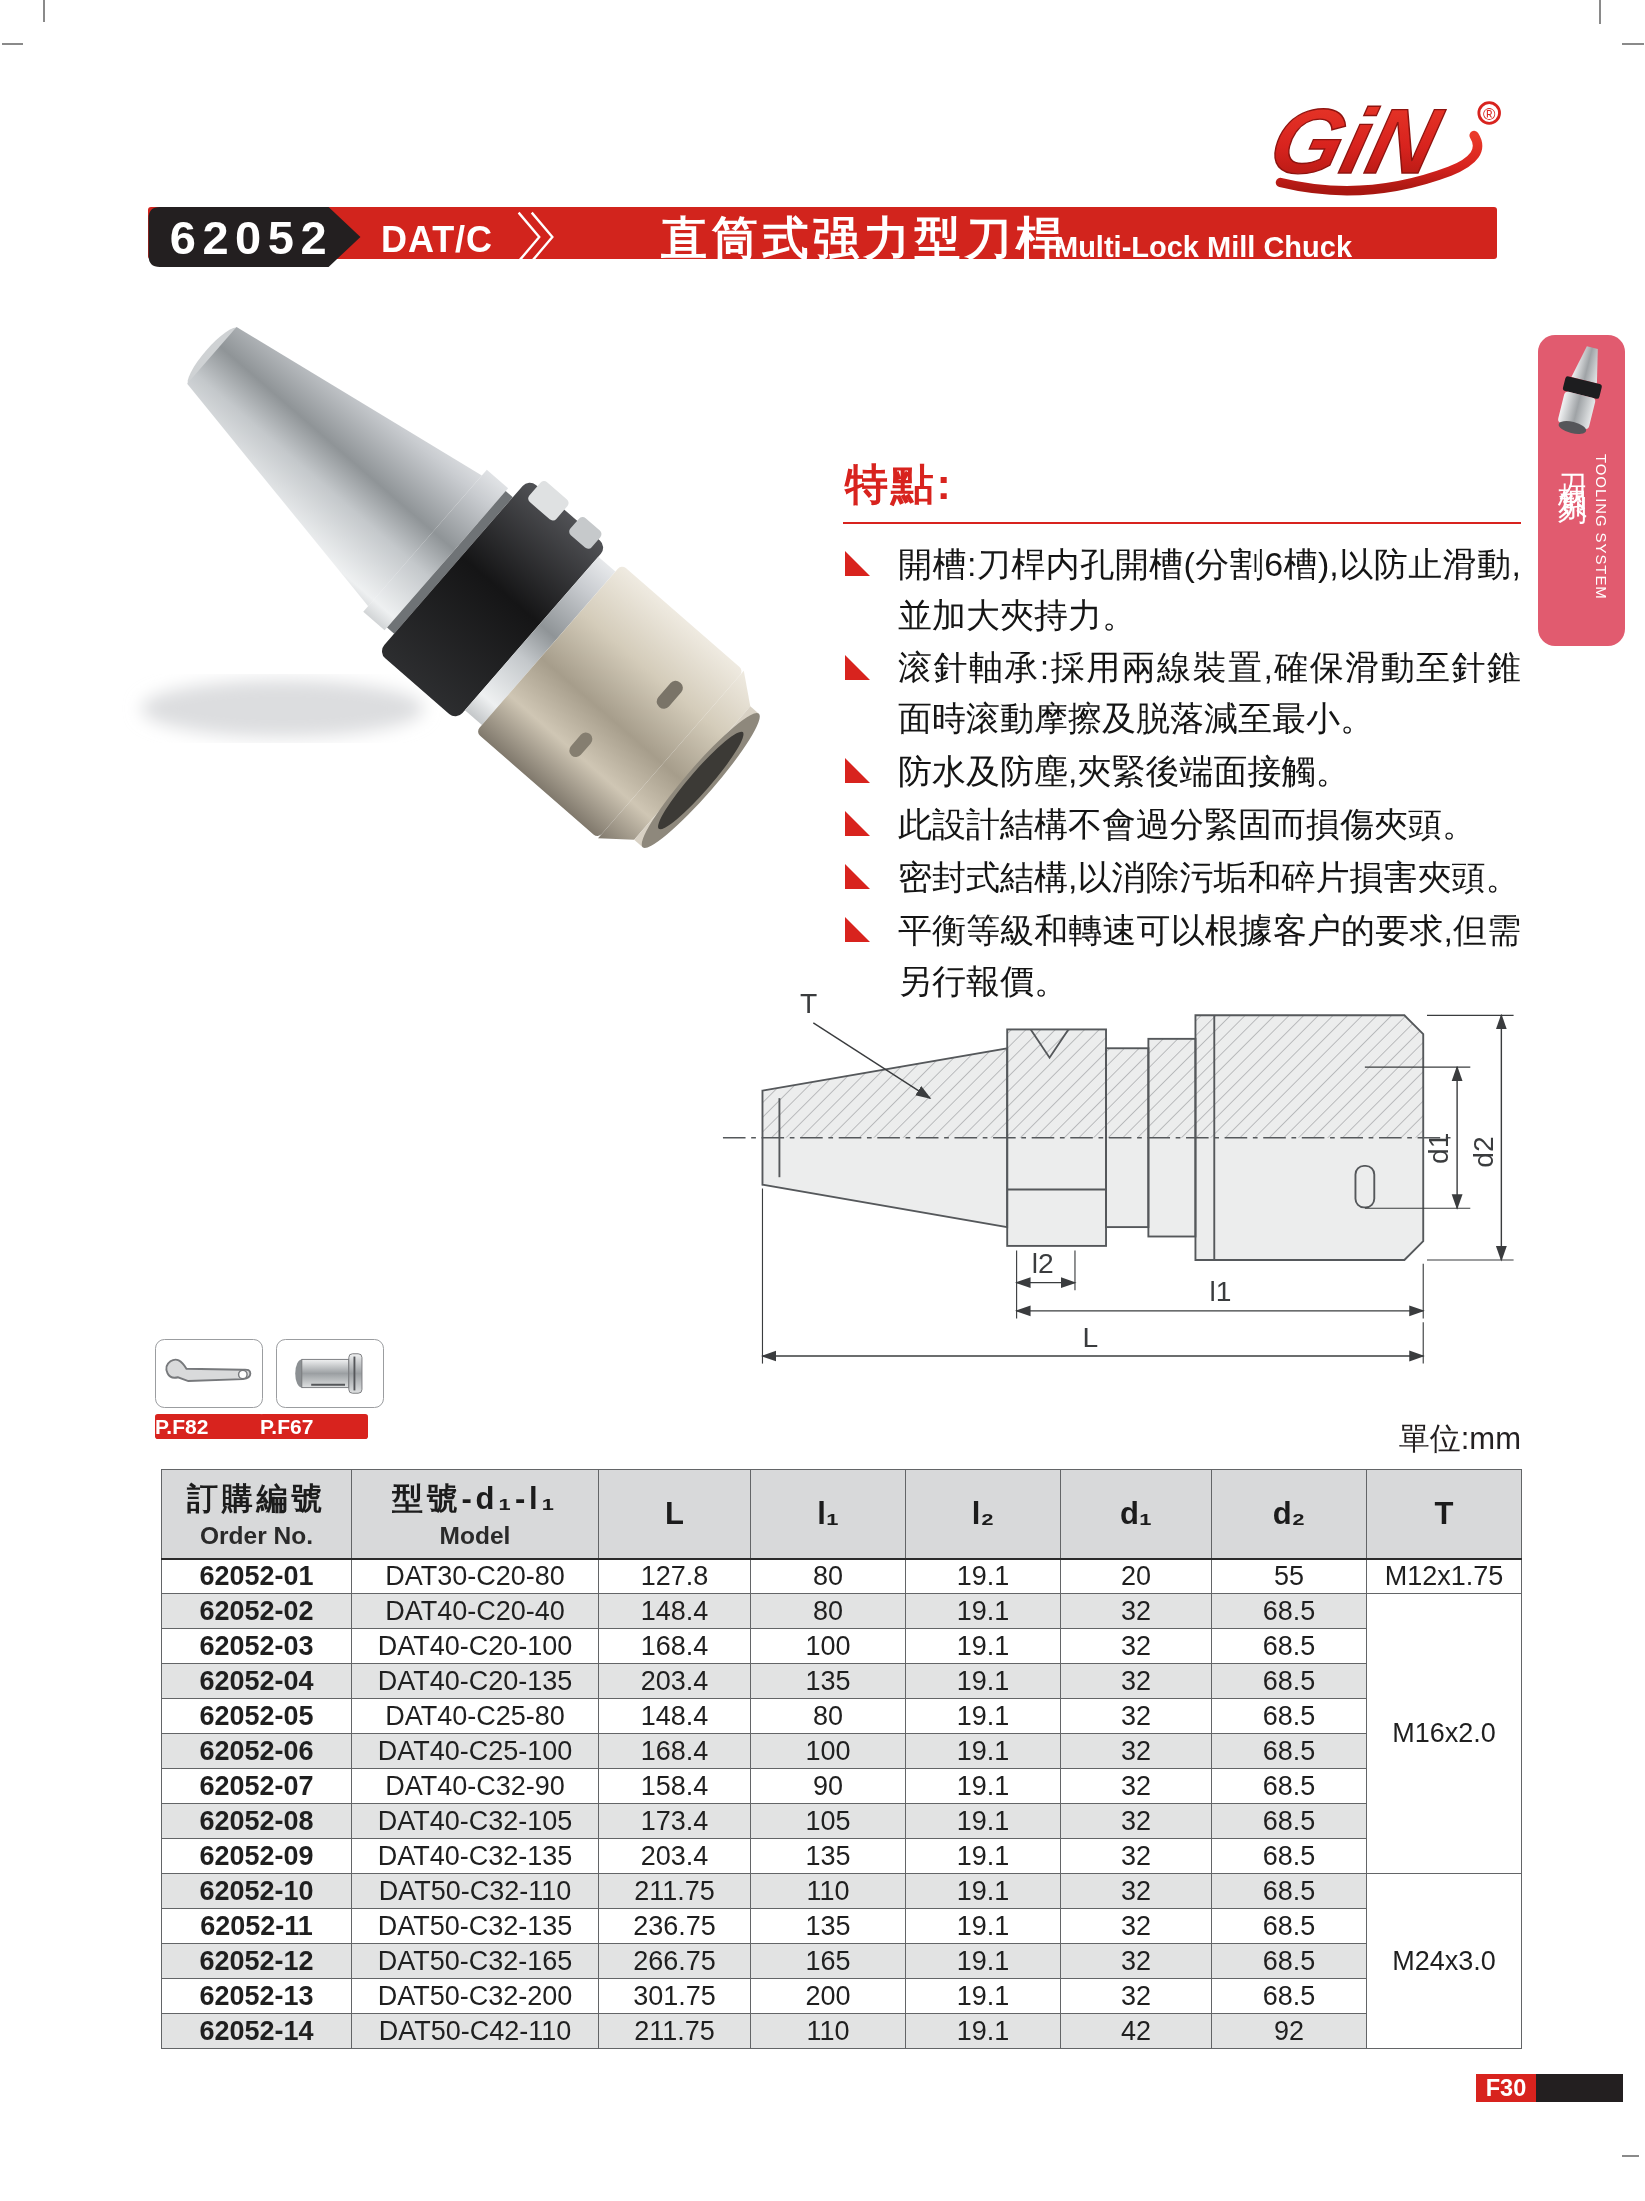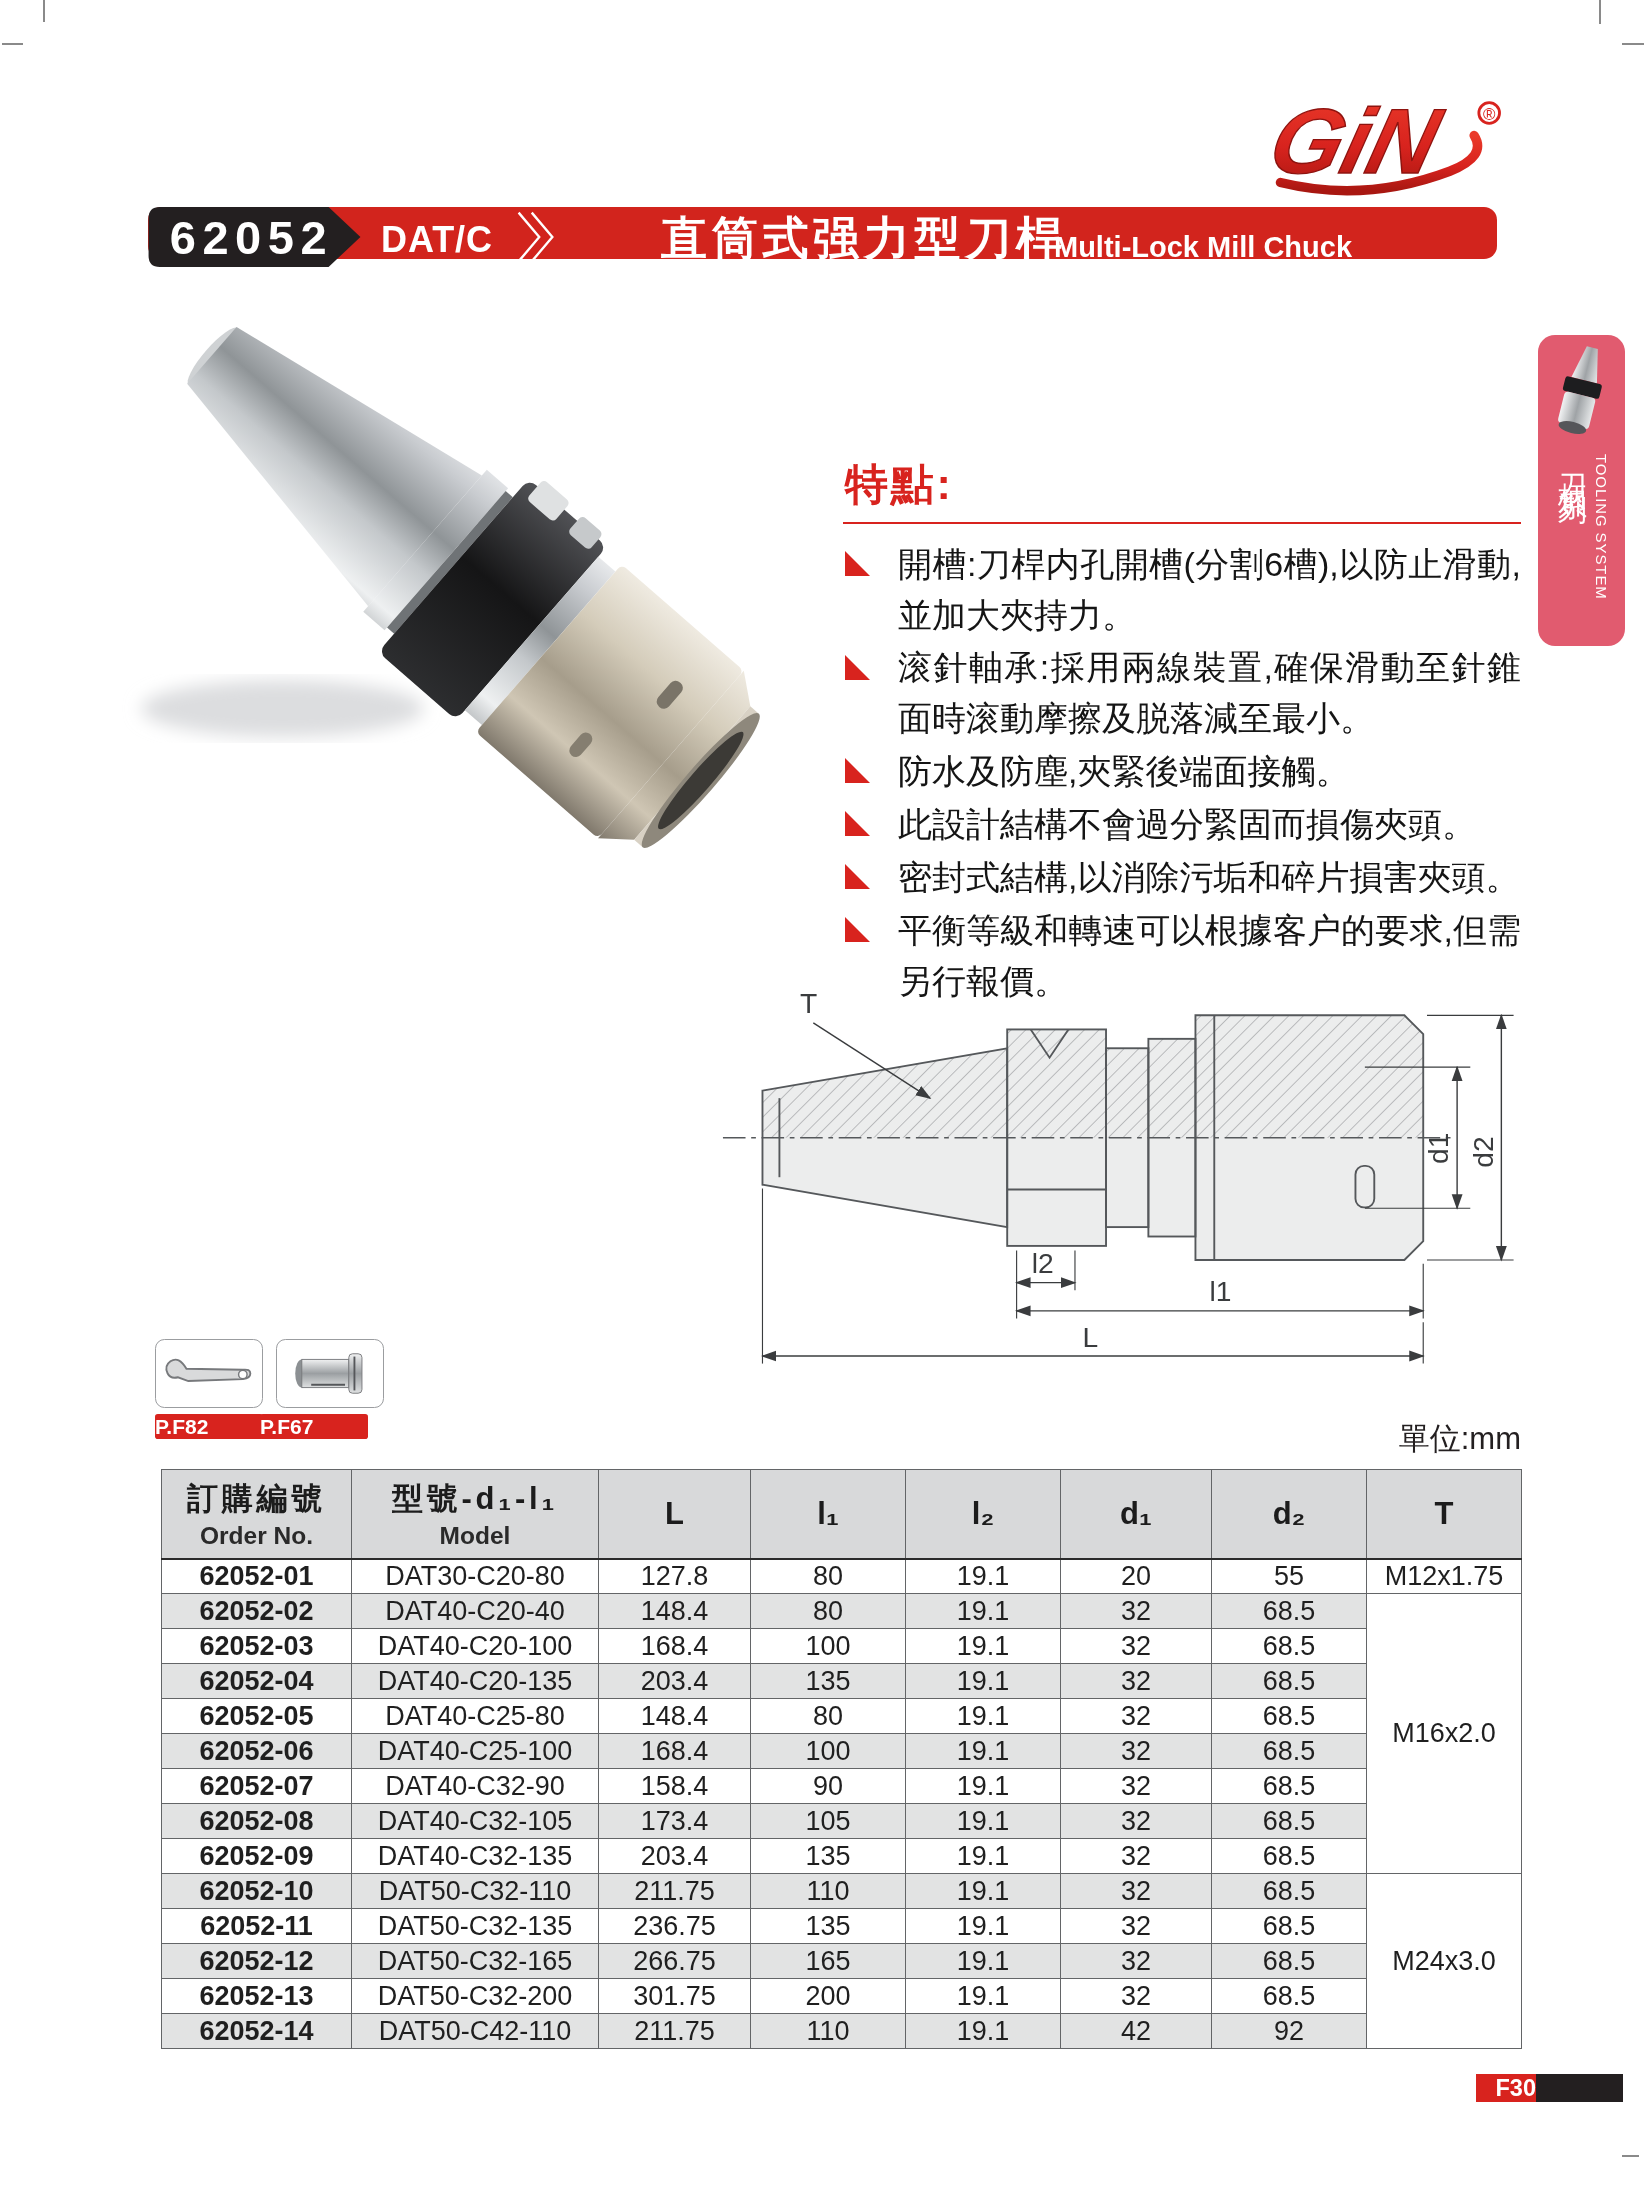--- a/index.html
+++ b/index.html
@@ -7,21 +7,21 @@
   .page { position:relative; width:1645px; height:2202px; background:#fff; overflow:hidden; }
 
   
   .crop { position:absolute; background:#8a8a8a; }
 
   
   .logo { position:absolute; left:1252px; top:81px; width:260px; height:126px; }
 
   
   .band { position:absolute; left:148px; top:207px; width:1349px; height:52px;
-          background:#d2241d; border-radius:13px; }
+          background:#d2241d; border-radius:3px; }
   .band-black { position:absolute; left:0; top:0; width:213px; height:60px; }
   .band-code { position:absolute; left:19px; top:2.8px; width:169px; text-align:center;
                font-size:47px; font-weight:bold; letter-spacing:6.6px; color:#fff; }
   .band-series { position:absolute; left:228px; top:12.2px; width:122px; text-align:center;
                  font-size:36px; font-weight:bold; color:#fff; letter-spacing:0.9px; }
   .band-chevron { position:absolute; left:365px; top:0; }
   .band-title-zh { position:absolute; left:513px; top:0.9px; font-size:46px; font-weight:bold;
                    color:#fff; letter-spacing:4.7px; white-space:nowrap; }
   .band-title-en { position:absolute; left:906px; top:23.5px; font-size:29px; font-weight:bold;
                    color:#fff; white-space:nowrap; }
@@ -75,21 +75,21 @@
   .spec th .sym { font-size:31px; font-weight:bold; color:#1c1c1c; }
   .spec tbody td { height:35px; font-size:27px; color:#1f1f1f; background:#fff; }
   .spec tbody tr.stripe td { background:#e2e3e3; }
   .spec tbody td.order { font-weight:bold; }
   .spec tbody td.tcol { background:#fff !important; }
   .spec { border:1.9px solid #4c4e50; }
 
   
   .pageno { position:absolute; left:1476px; top:2074px; display:flex; }
   .pageno .red { width:60px; height:28px; background:#d8231e; color:#fff; font-weight:bold;
-                 font-size:23.5px; text-align:right; line-height:28px; }
+                 font-size:23.5px; text-align:center; line-height:28px; }
   .pageno .blk { width:87px; height:28px; background:#231f20; }
 </style>
 </head>
 <body>
 
 <div class="page">
 
   <div class="crop" style="left:43px;top:0;width:1.9px;height:21.7px;"></div>
   <div class="crop" style="left:1.9px;top:43px;width:21px;height:1.9px;"></div>
   <div class="crop" style="left:1599px;top:0;width:1.9px;height:23.5px;"></div>

